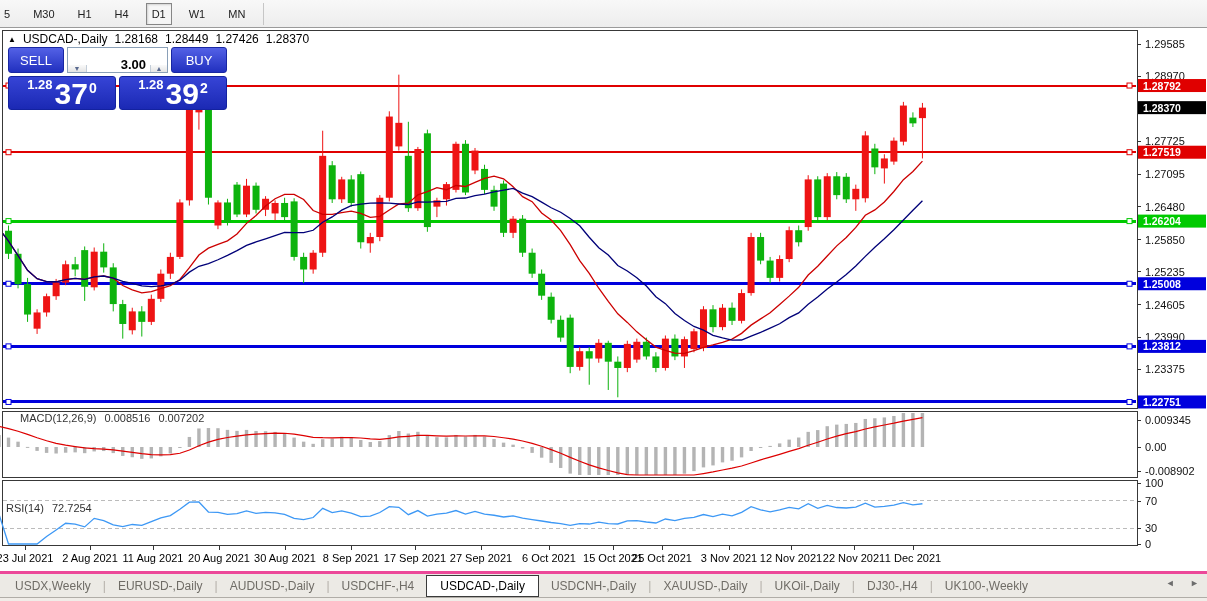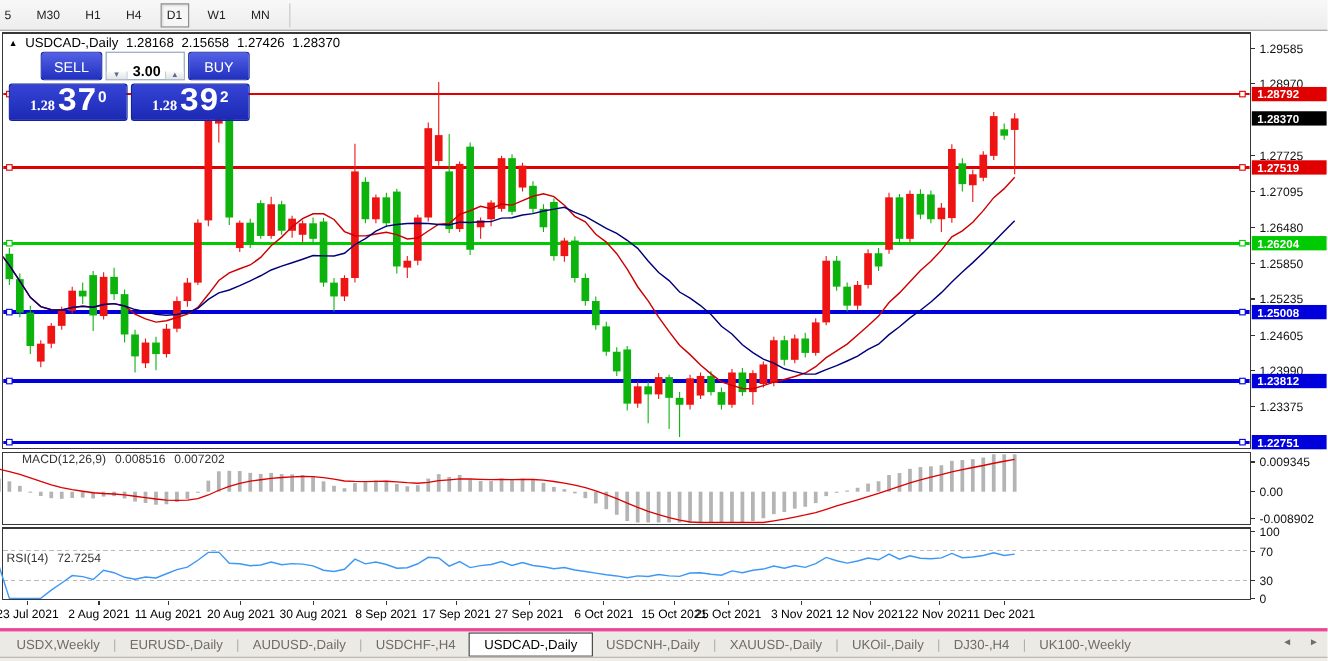--- a/index.html
+++ b/index.html
@@ -16,34 +16,34 @@
   .tf.active { background:#f6f6f6; border:1px solid #868686; box-shadow:inset 1px 1px 2px rgba(0,0,0,.15); }
   .tb-sep { width:1px; height:22px; background:#c6c6c6; margin-left:12px; }
 
   
   .chart-title { position:absolute; left:8px; top:32px; display:flex; align-items:center;
                  font-size:12px; color:#000; z-index:4; gap:7px; }
   .chart-title .tri { font-size:8px; color:#000; }
 
   
   .trade { position:absolute; left:8px; top:47px; width:219px; z-index:4; }
-  .trow1 { display:flex; height:26px;margin-left:29px; }
+  .trow1 { display:flex; height:26px; }
   .tbtn { width:56px; color:#fff; font-size:13px; display:flex; align-items:center; justify-content:center;
           background:linear-gradient(#5361e6,#2130bf); border:1px solid #1827a3; border-radius:3px; }
   .spinner { flex:1; margin:0 3px; background:#fff; border:1px solid #8aa0b8; display:flex; height:26px;align-items:flex-end; }
   .spin-btn { width:19px; background:linear-gradient(#fafafa,#e4e4e4); color:#5a6a90;
               display:flex; align-items:center; justify-content:center; font-size:7px; }
   .spin-btn.dn { border-right:1px solid #c3cdd8; }
   .spin-btn.up { border-left:1px solid #c3cdd8; width:17px; }
   .spin-val { flex:1; text-align:right; font-size:13px; font-weight:bold; color:#000; padding:5px 4px 0 0; }
   .trow2 { display:flex; margin-top:3px; height:34px; gap:3px; }
   .qbox { flex:1; background:linear-gradient(#3644d6,#1b29b4); border:1px solid #1322a0; border-radius:3px;
           color:#fff; display:flex; align-items:flex-end; justify-content:center; padding-bottom:1px; }
-  .qpre { font-size:13px; font-weight:bold; margin-bottom:4px;font-family:Liberation Serif, serif; }
-  .qbig { font-size:30px; font-weight:bold; line-height:0.92; margin-left:2px;font-family:Liberation Mono, monospace; }
+  .qpre { font-size:13px; font-weight:bold; margin-bottom:16px; }
+  .qbig { font-size:30px; font-weight:bold; line-height:0.92; margin-left:2px; }
   .qsup { font-size:14px; font-weight:bold; align-self:flex-start; margin-top:3px; margin-left:1px; }
 
   
   .ind-label { position:absolute; font-size:11px; color:#333; z-index:3; }
   .ind-label span { margin-right:5px; }
 
   
   .tabs { position:absolute; left:0; top:571px; width:1207px; height:26px; background:#eceae5;
           border-top:3px solid #ec4899; display:flex; align-items:center; padding-left:10px; z-index:5; }
   .tab { color:#6f6c66; font-size:12px; padding:0 5px; white-space:nowrap; }
@@ -481,21 +481,21 @@
       <span class="tf active">D1</span>
       <span class="tf">W1</span>
       <span class="tf">MN</span>
       <span class="tb-sep"></span>
     </div>
 
   <div class="chart-title">
     <span class="tri">▲</span>
     <span>USDCAD-,Daily</span>
     <span>1.28168</span>
-    <span>2.15658</span>
+    <span>1.28449</span>
     <span>1.27426</span>
     <span>1.28370</span>
   </div>
 
   <div class="trade">
     <div class="trow1">
       <div class="tbtn">SELL</div>
       <div class="spinner">
         <div class="spin-btn dn">▼</div>
         <div class="spin-val">3.00</div>

